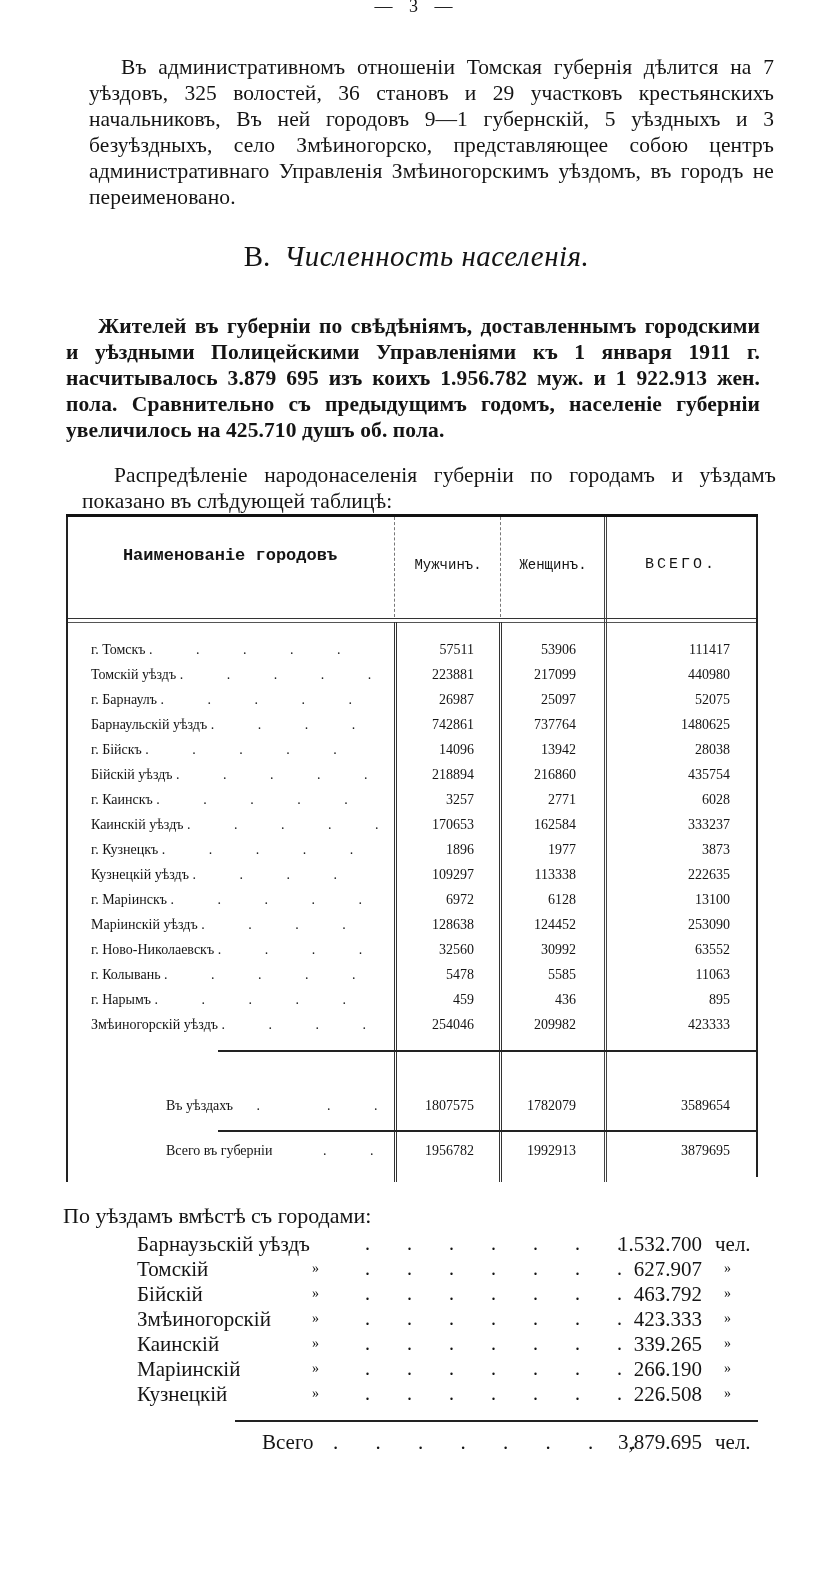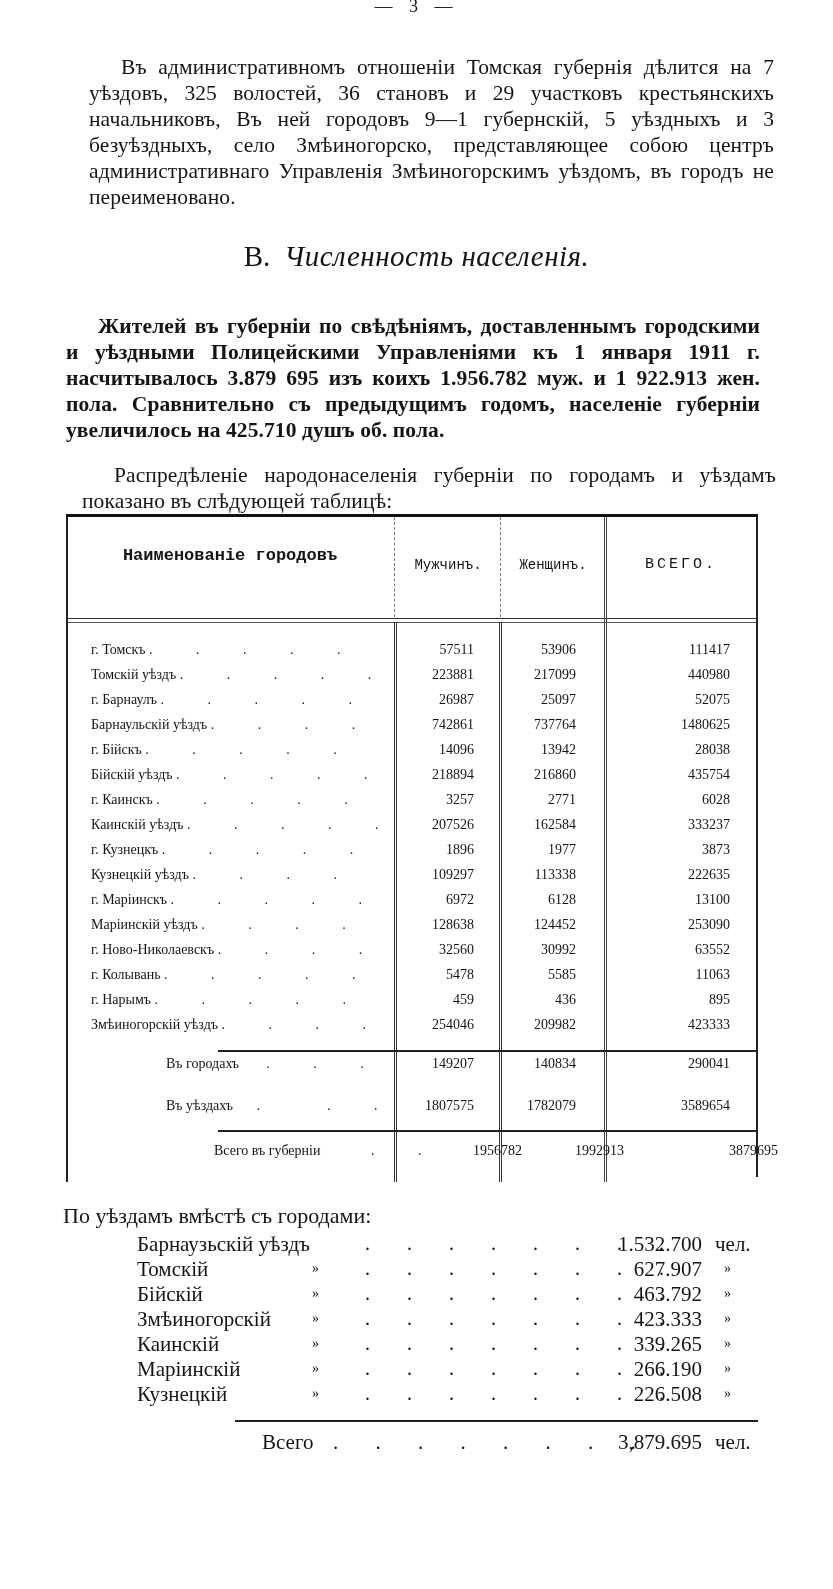--- a/index.html
+++ b/index.html
@@ -46,21 +46,21 @@
   .row .m { left: 330px; width: 78px; }
   .row .w { left: 436px; width: 74px; }
   .row .t { left: 540px; width: 124px; }
   .sum-rule { position: absolute; left: 152px; width: 538px; border-top: 2px solid #222; }
   .sum-rule.r1 { top: 536px; }
   .sum-rule.r2 { top: 616px; }
   .sums { position: absolute; left: 0; width: 692px; }
   .sums .row .nm { left: 100px; width: 220px; }
   .s1 { top: 542px; }
   .s2 { top: 584px; }
-  .s3 { top: 629px; padding-left: 48px; }
+  .s3 { top: 629px; }
 
   
   .dist-title { position: absolute; top: 1203px; left: 63px; font-size: 22px; }
   .dist { position: absolute; left: 137px; top: 1232px; width: 625px; }
   .dline { position: relative; height: 25px; font-size: 21px; white-space: nowrap; }
   .dline .dn { position: absolute; left: 0; }
   .dline .ditto { position: absolute; left: 175px; font-size: 14px; top: 4px; }
   .dline .ddots { position: absolute; left: 228px; letter-spacing: 16px; font-size: 20px; }
   .dline .dv { position: absolute; left: 410px; width: 155px; text-align: right; }
   .dline .du { position: absolute; left: 578px; }
@@ -143,21 +143,21 @@
         <span class="n t">435754</span>
       </div>
       <div class="row">
         <span class="nm"><span>г. Каинскъ</span> <span class="dots">. . . . . .</span></span>
         <span class="n m">3257</span>
         <span class="n w">2771</span>
         <span class="n t">6028</span>
       </div>
       <div class="row">
         <span class="nm"><span>Каинскій уѣздъ</span> <span class="dots">. . . . . .</span></span>
-        <span class="n m">207526</span>
+        <span class="n m">170653</span>
         <span class="n w">162584</span>
         <span class="n t">333237</span>
       </div>
       <div class="row">
         <span class="nm"><span>г. Кузнецкъ</span> <span class="dots">. . . . . .</span></span>
         <span class="n m">1896</span>
         <span class="n w">1977</span>
         <span class="n t">3873</span>
       </div>
       <div class="row">
@@ -200,28 +200,20 @@
         <span class="nm"><span>Змѣиногорскій уѣздъ</span> <span class="dots">. . . . . .</span></span>
         <span class="n m">254046</span>
         <span class="n w">209982</span>
         <span class="n t">423333</span>
       </div>
     </div>
 
   <div class="sum-rule r1"></div>
   <div class="sum-rule r2"></div>
 
-  <div class="sums s1">
-    <div class="row">
-      <span class="nm"><span>Въ городахъ</span> <span class="dots">&nbsp;. . .</span></span>
-      <span class="n m">149207</span>
-      <span class="n w">140834</span>
-      <span class="n t">290041</span>
-    </div>
-  </div>
   <div class="sums s2">
     <div class="row">
       <span class="nm"><span>Въ уѣздахъ</span><span class="dots">&nbsp;.&nbsp; . . .</span></span>
       <span class="n m">1807575</span>
       <span class="n w">1782079</span>
       <span class="n t">3589654</span>
     </div>
   </div>
   <div class="sums s3">
     <div class="row">

